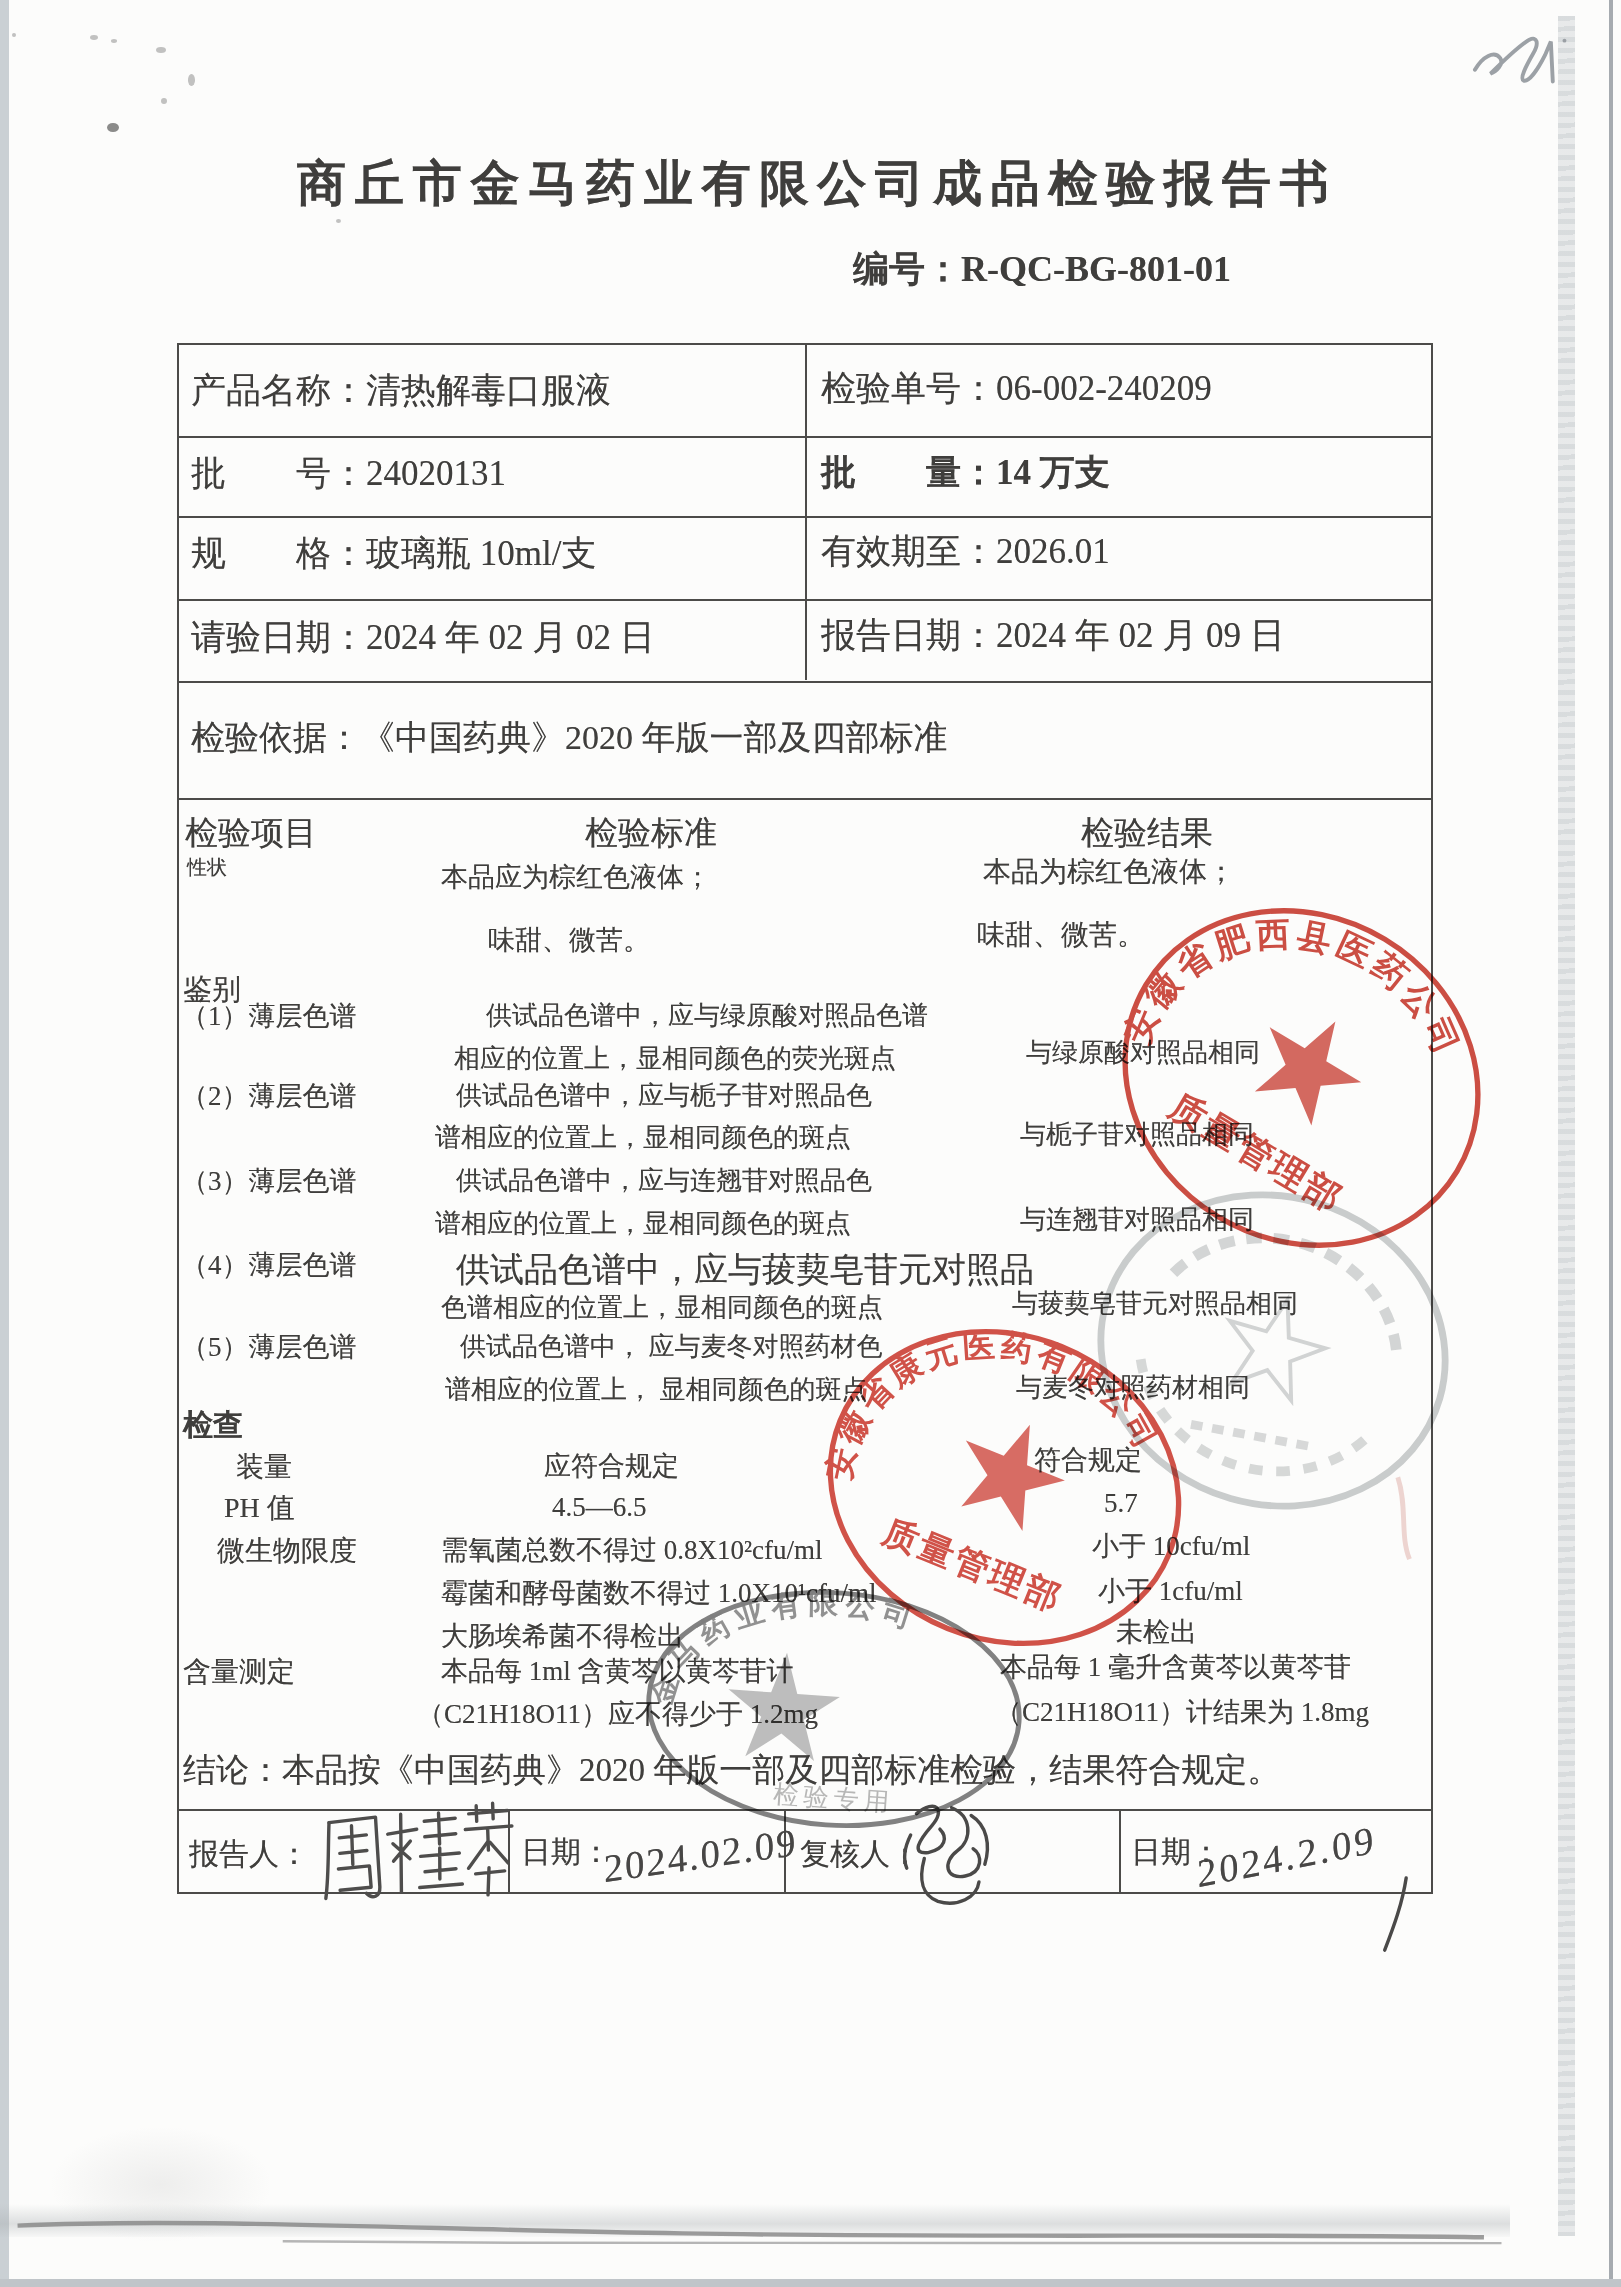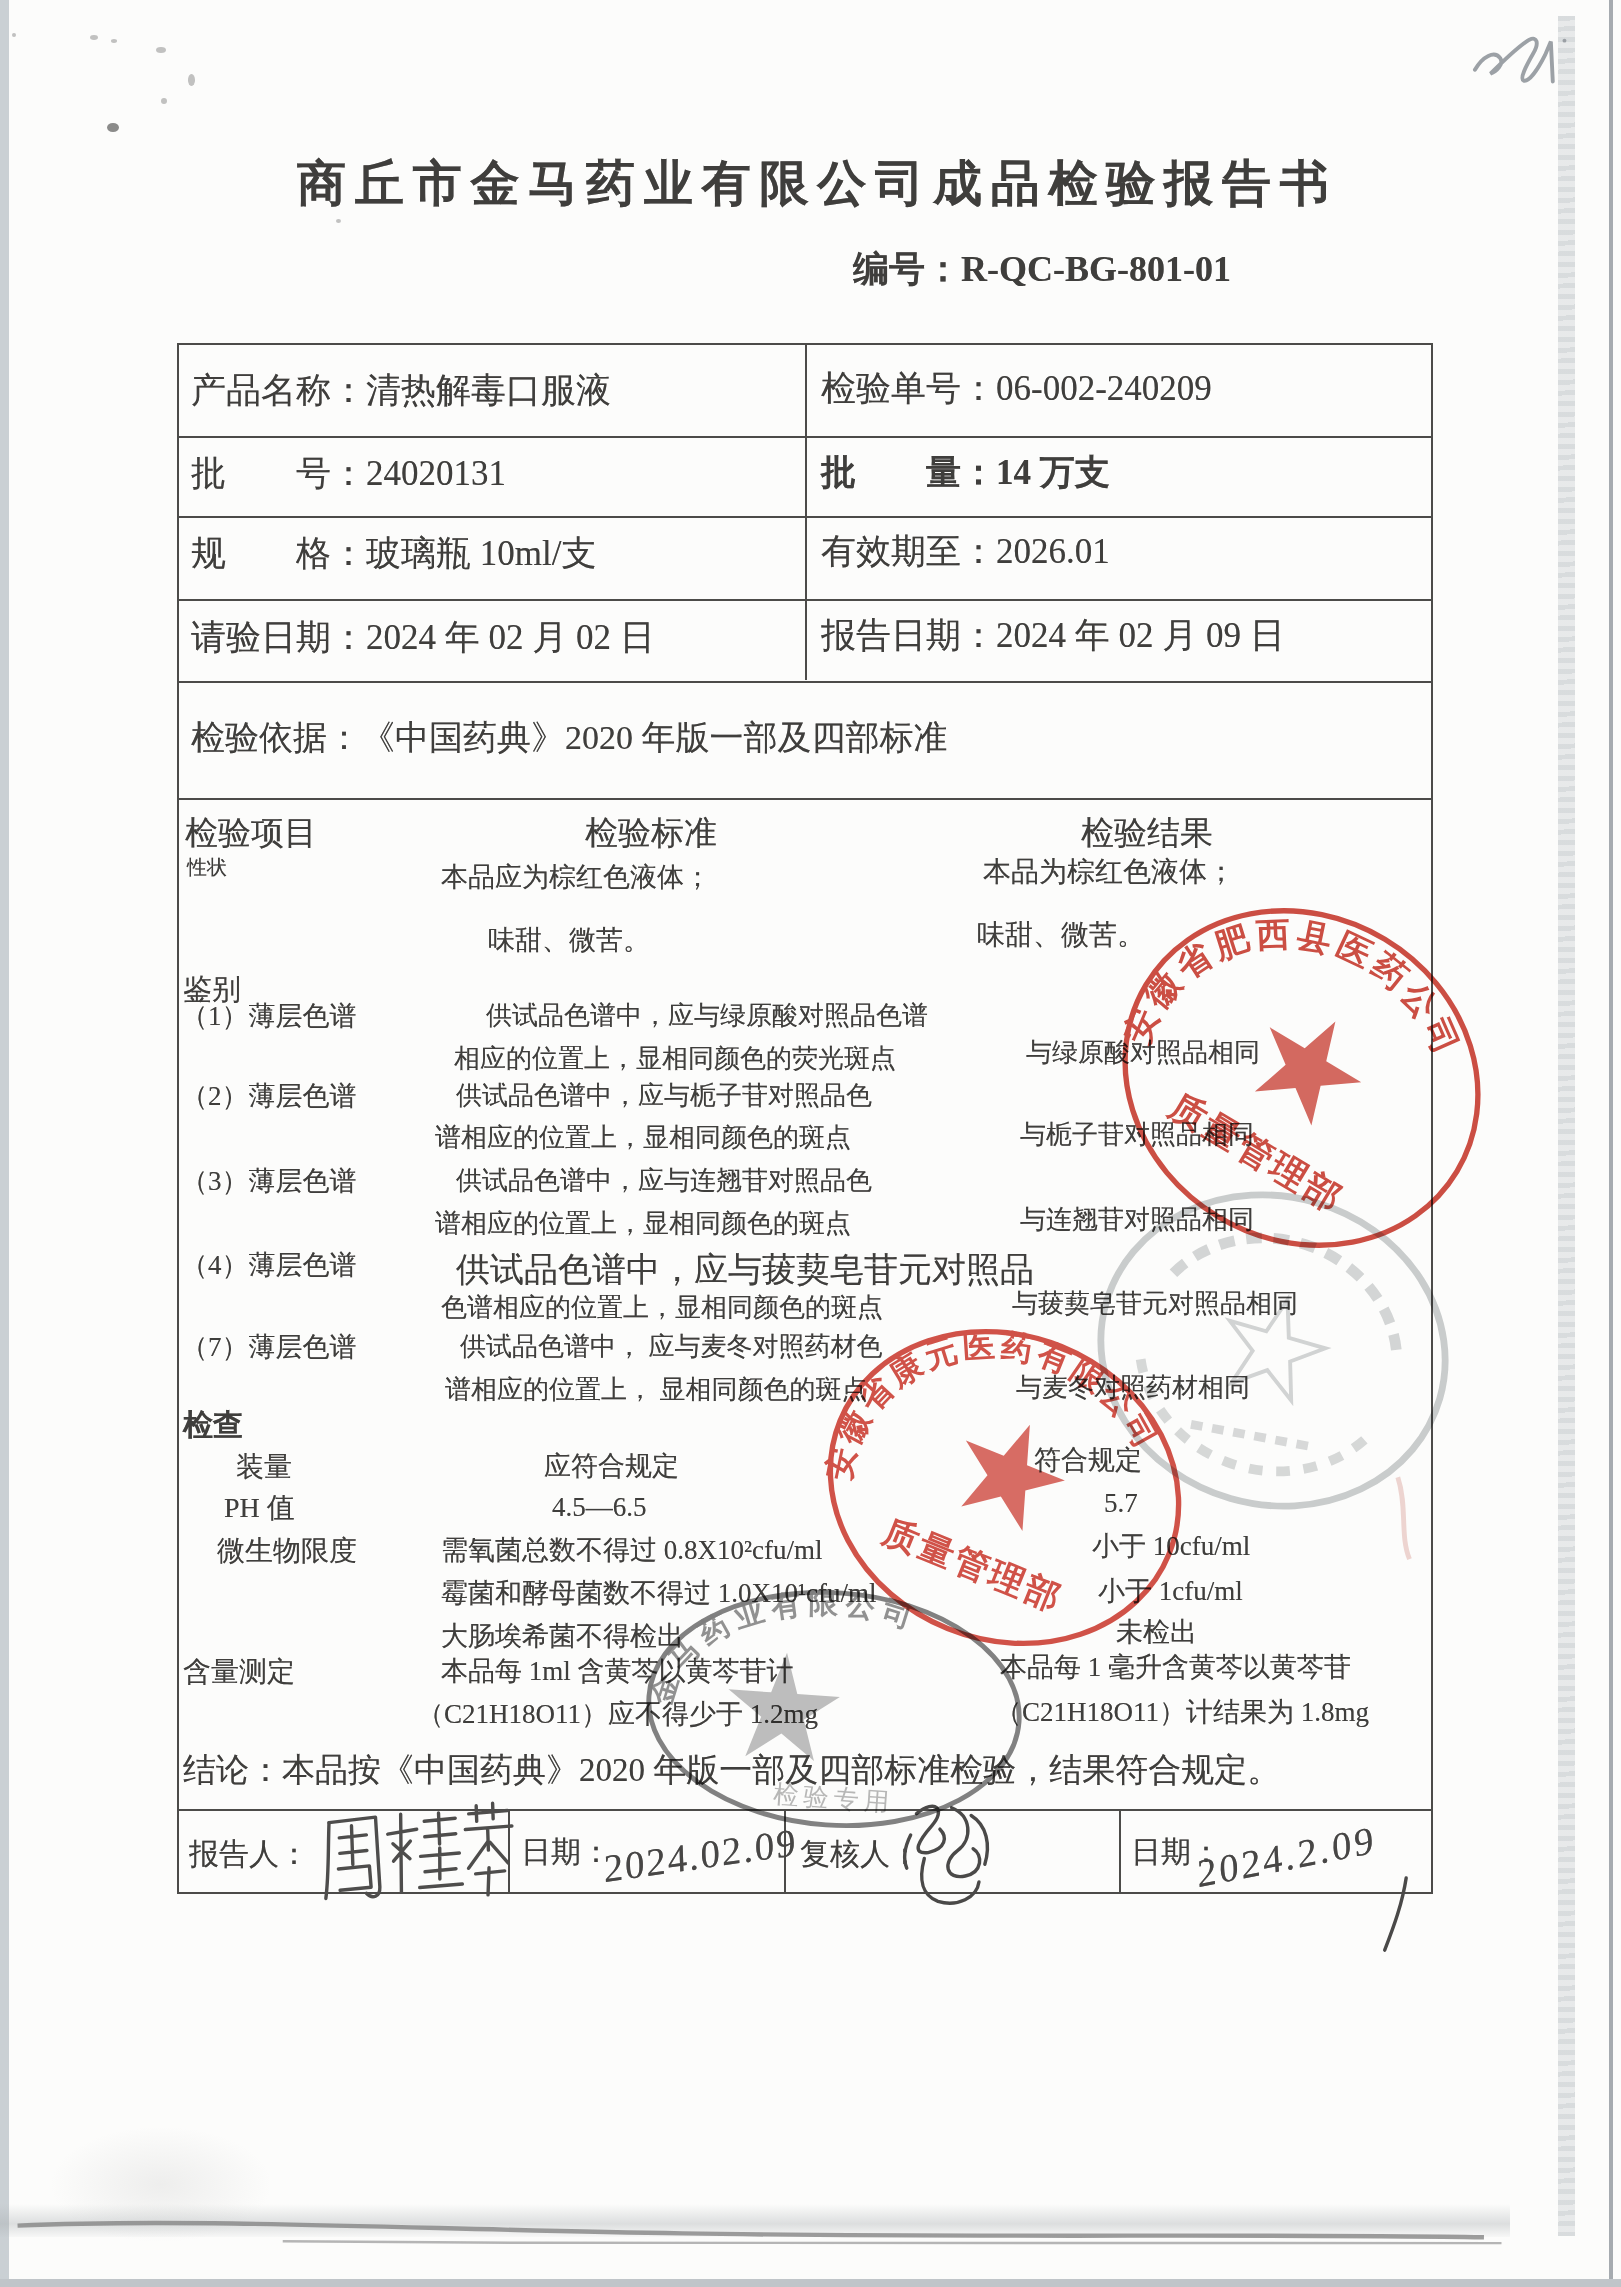--- a/index.html
+++ b/index.html
@@ -117,21 +117,21 @@
   <div class="t" style="left:181px;top:1166px;font-size:27px;">（3）薄层色谱</div>
   <div class="t" style="left:456px;top:1166px;font-size:26px;">供试品色谱中，应与连翘苷对照品色</div>
   <div class="t" style="left:435px;top:1209px;font-size:26px;">谱相应的位置上，显相同颜色的斑点</div>
   <div class="t" style="left:1020px;top:1205px;font-size:26px;">与连翘苷对照品相同</div>
 
   <div class="t" style="left:181px;top:1250px;font-size:27px;">（4）薄层色谱</div>
   <div class="t" style="left:456px;top:1250px;font-size:34px;">供试品色谱中，应与菝葜皂苷元对照品</div>
   <div class="t" style="left:441px;top:1293px;font-size:26px;">色谱相应的位置上，显相同颜色的斑点</div>
   <div class="t" style="left:1012px;top:1289px;font-size:26px;">与菝葜皂苷元对照品相同</div>
 
-  <div class="t" style="left:181px;top:1332px;font-size:27px;">（7）薄层色谱</div>
+  <div class="t" style="left:181px;top:1332px;font-size:27px;">（5）薄层色谱</div>
   <div class="t" style="left:460px;top:1332px;font-size:26px;">供试品色谱中， 应与麦冬对照药材色</div>
   <div class="t" style="left:445px;top:1375px;font-size:26px;">谱相应的位置上， 显相同颜色的斑点</div>
   <div class="t" style="left:1016px;top:1373px;font-size:26px;">与麦冬对照药材相同</div>
 
   <div class="t" style="left:183px;top:1408px;font-size:30px;font-weight:bold;">检查</div>
 
   <div class="t" style="left:236px;top:1451px;font-size:28px;">装量</div>
   <div class="t" style="left:544px;top:1451px;font-size:27px;">应符合规定</div>
   <div class="t" style="left:1034px;top:1445px;font-size:27px;">符合规定</div>
 

